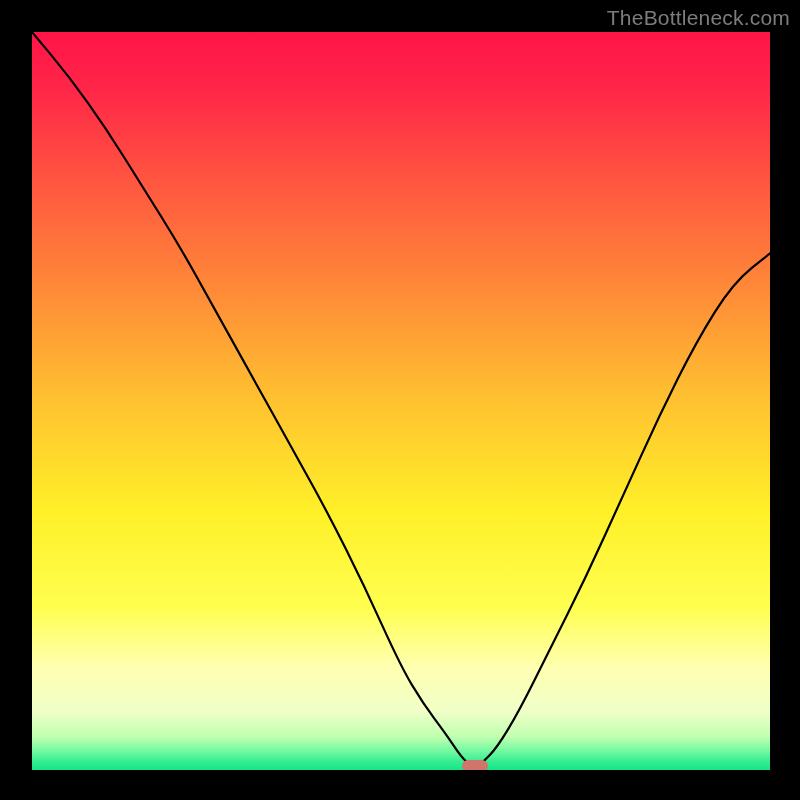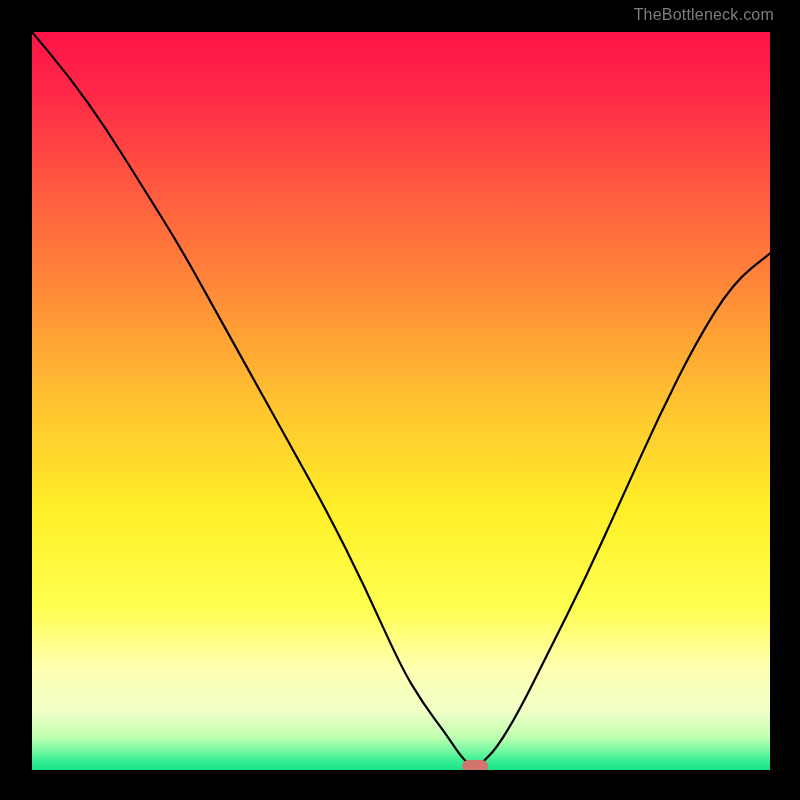--- a/index.html
+++ b/index.html
@@ -49,23 +49,23 @@
   .marker {
     position: absolute;
     width: 26px;
     height: 12px;
     border-radius: 6px;
     transform: translate(-50%, -50%);
   }
   .watermark {
     position: absolute;
     top: 6px;
-    right: 26px;
+    right: 10px;
     color: #7d7d7d;
-    font-size: 16px;
+    font-size: 21px;
     font-weight: 400;
     letter-spacing: 0.2px;
     user-select: none;
     pointer-events: none;
   }
 </style>
 </head>
 <body>
 
 <div class="frame">

